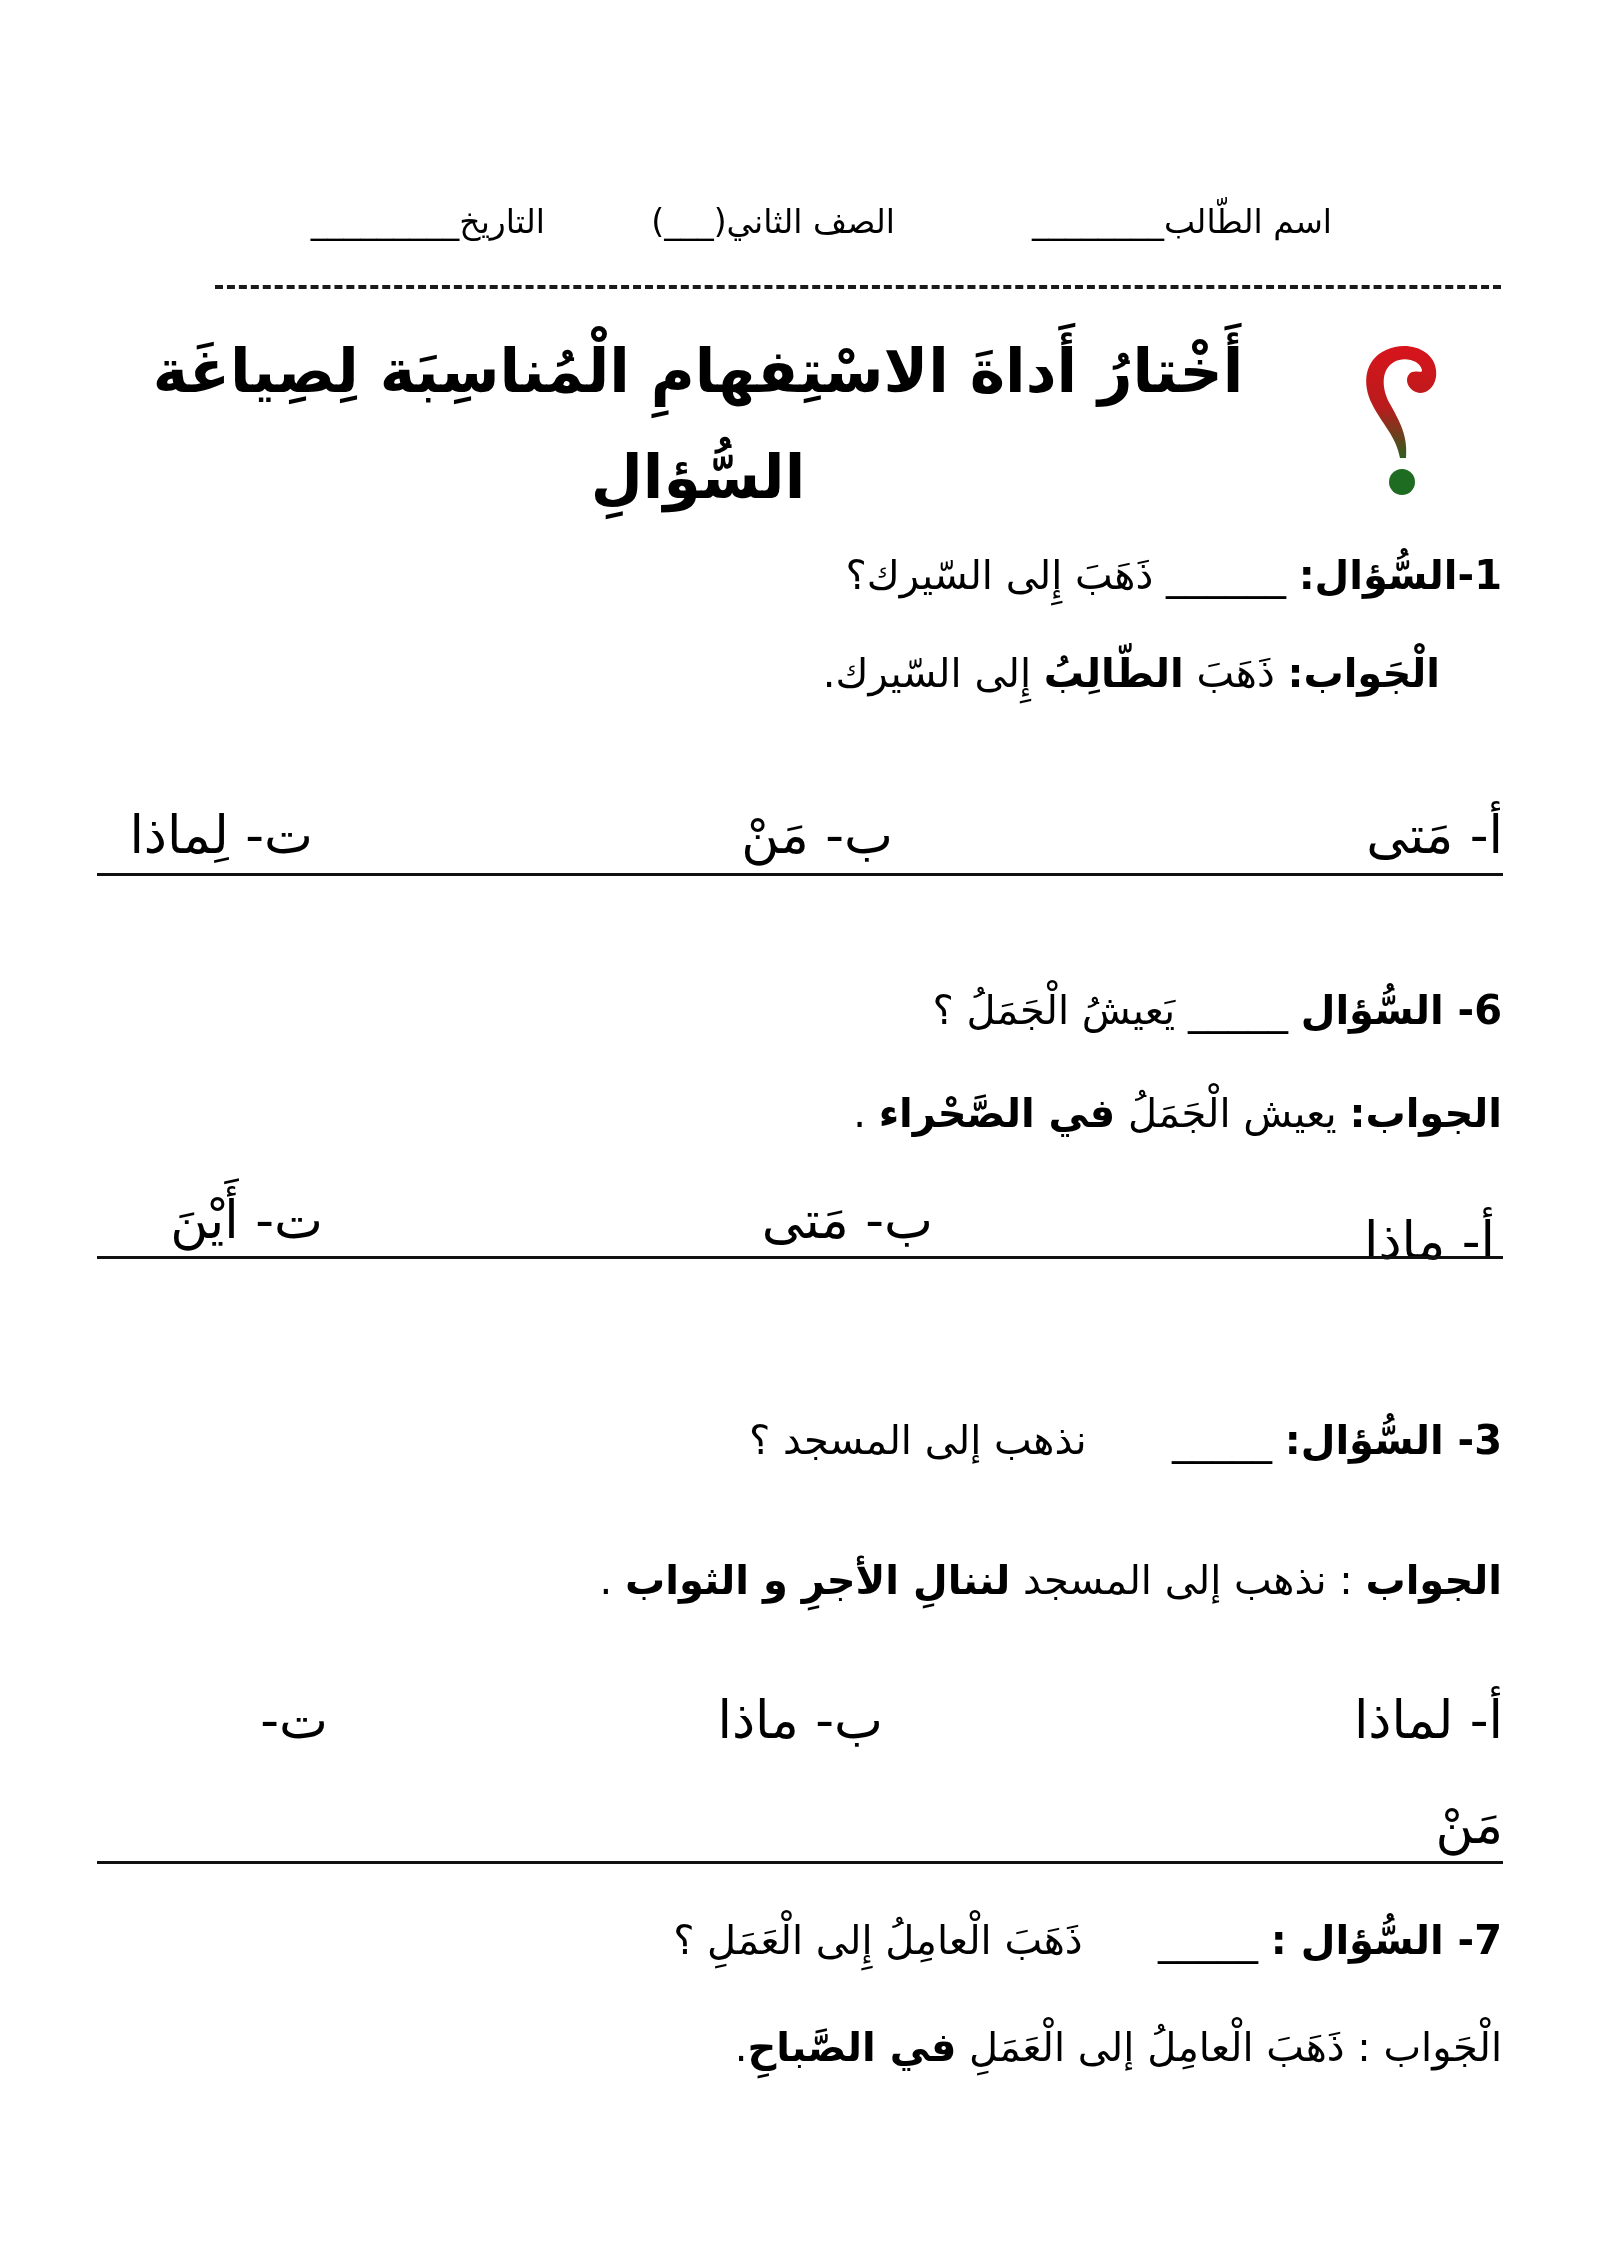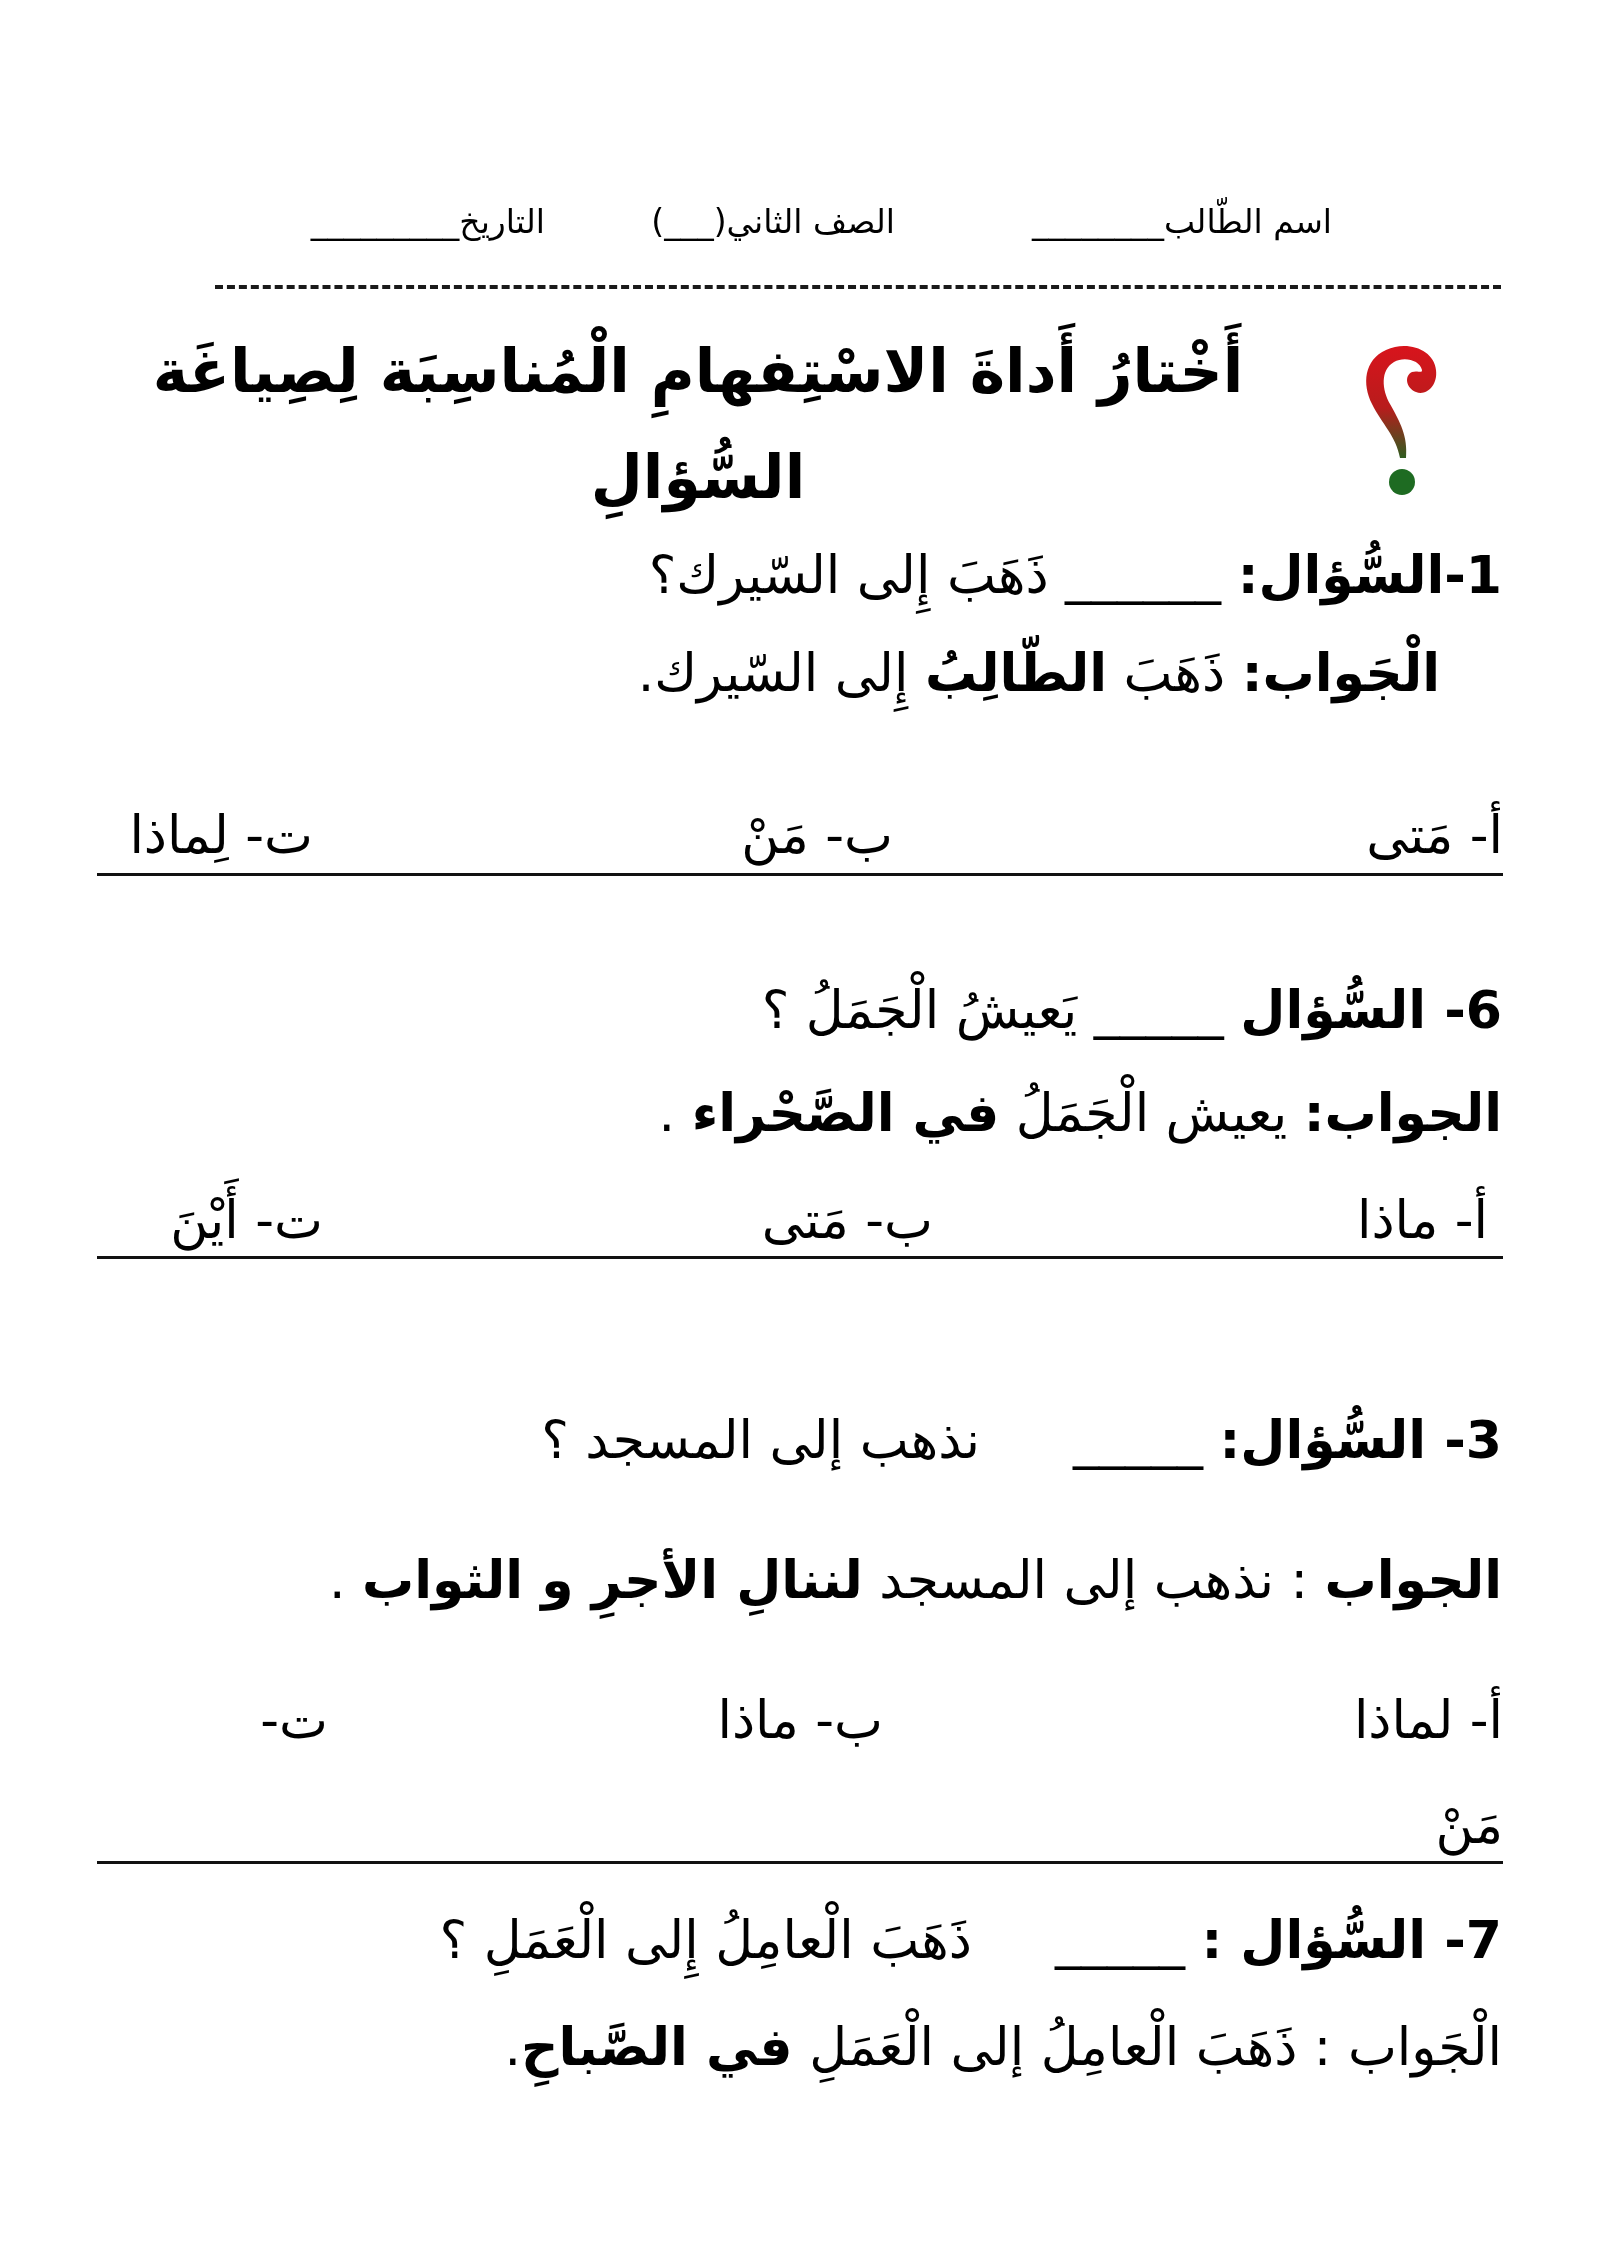--- a/index.html
+++ b/index.html
@@ -51,21 +51,21 @@
       left: 1342px;
       top: 340px;
       width: 110px;
       height: 160px;
     }
 
     
     .line {
       right: 98px;
       white-space: nowrap;
-      font-size: 52px;
+      font-size: 40px;
       line-height: 70px;
       text-align: right;
     }
     .b { font-weight: bold; }
 
     .opt-row {
       left: 97px;
       width: 1406px;
       font-size: 52px;
       line-height: 70px;
@@ -121,21 +121,21 @@
 
 <div class="abs line rtl" style="top:975px;">
   <span class="b">6- السُّؤال</span>
   <span>_____</span>
   <span>يَعيشُ الْجَمَلُ ؟</span>
 </div>
 <div class="abs line rtl" style="top:1078px;">
   <span class="b">الجواب:</span><span> يعيش الْجَمَلُ </span><span class="b">في الصَّحْراء</span><span> .</span>
 </div>
 <div class="abs opt-row rtl" style="top:1185px;">
-  <span class="opt" style="right:15px;"><span>أ-</span> <span>ماذا</span></span>
+  <span class="opt" style="right:8px;margin-top:21px;"><span>أ-</span> <span>ماذا</span></span>
   <span class="opt" style="right:570px;"><span>ب-</span> <span>مَتى</span></span>
   <span class="opt" style="right:1180px;"><span>ت-</span> <span>أَيْنَ</span></span>
 </div>
 <div class="abs rule" style="top:1256px;"></div>
 
 <div class="abs line rtl" style="top:1405px;">
   <span class="b">3- السُّؤال:</span>
   <span>_____</span>
   <span style="display:inline-block;width:60px;"></span>
   <span>نذهب إلى المسجد  ؟</span>

